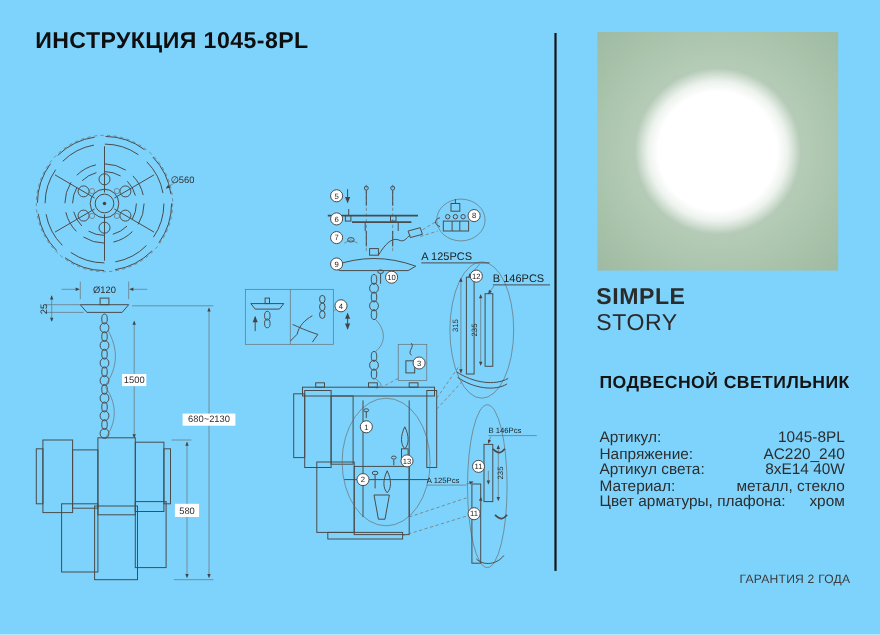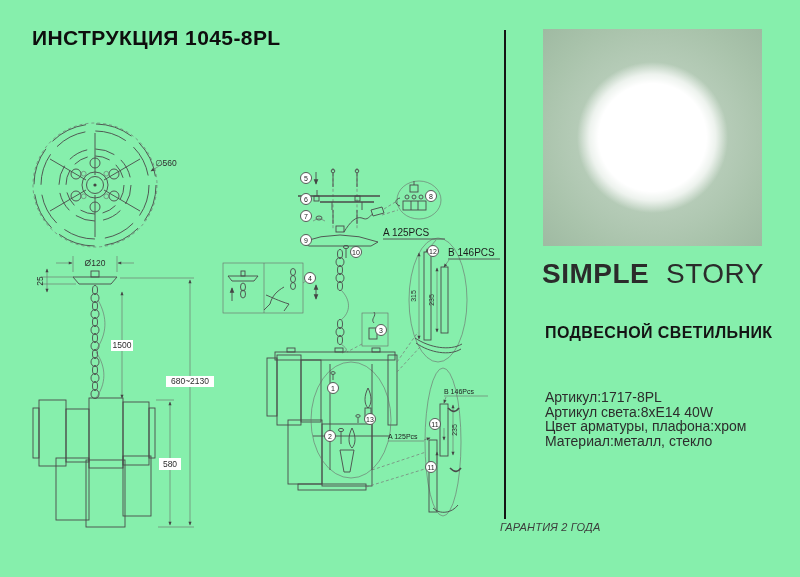--- a/index.html
+++ b/index.html
@@ -1,46 +1,46 @@
 <!DOCTYPE html>
 <html><head>
 <meta charset="utf-8">
 <style>
   html,body{margin:0;padding:0;background:#fff;}
-  .page{position:relative;width:800px;height:577px;background:#86efac;overflow:hidden;
+  .page{position:relative;width:800px;height:577px;background:#7dd3fc;overflow:hidden;
         font-family:"Liberation Sans",sans-serif;}
   .doc-title{position:absolute;left:32px;top:26px;font-size:21px;font-weight:800;
              letter-spacing:.4px;color:#0e0e0e;white-space:nowrap;}
   svg.drawings{position:absolute;left:0;top:0;}
   .ln{stroke:#4a4a4a;stroke-width:.9;fill:none;}
   .ln2{stroke:#4a4a4a;stroke-width:1.6;fill:none;}
   .thin{stroke:#6a6a6a;stroke-width:.6;fill:none;}
   .dsh{stroke:#777;stroke-width:.7;fill:none;stroke-dasharray:3 2.2;}
   .dim{font-size:8.5px;fill:#2e2e2e;text-anchor:middle;}
   .dims{font-size:7px;fill:#2e2e2e;text-anchor:middle;}
   .plabel{font-size:10px;fill:#1d1d1d;}
   .plabel-s{font-size:7px;fill:#1d1d1d;}
   .co{fill:#fff;stroke:#4a4a4a;stroke-width:.9;}
   .cot{font-size:7px;fill:#222;text-anchor:middle;}
   .wbg{fill:#fff;}
   .divider{position:absolute;left:504px;top:30px;width:2px;height:489px;background:#141414;}
   .logo-square{position:absolute;left:543px;top:29px;width:219px;height:217px;
       background:
         radial-gradient(circle at 50% 50%, #ffffff 0 35%, rgba(255,255,255,.75) 41%, rgba(255,255,255,0) 49%),
         radial-gradient(circle at 50% 50%, #b9cebb 40%, #a9c3ab 75%, #9fbaa2 100%);}
-  .brand{position:absolute;left:542px;top:258px;width:222px;font-size:28px;color:#2b2b2b;
-         letter-spacing:.5px;white-space:nowrap;display:flex;justify-content:space-between;}
+  .brand{position:absolute;left:542px;top:258px;width:222px;font-size:21px;color:#2b2b2b;
+         letter-spacing:.5px;white-space:nowrap;display:flex;justify-content:space-between;flex-direction:column;}
   .brand .b{font-weight:700;}
   .brand .l{font-weight:400;}
-  .product-heading{position:absolute;left:545px;top:324px;font-size:16px;font-weight:bold;
+  .product-heading{position:absolute;left:545px;top:340px;font-size:16px;font-weight:bold;
                    letter-spacing:.4px;color:#141414;white-space:nowrap;}
   .specs{position:absolute;left:545px;top:390px;width:223px;font-size:14px;color:#2d2d2d;}
-  .spec-row{display:flex;line-height:14.6px;white-space:nowrap;}
-  .footer{position:absolute;left:500px;top:521px;width:255px;text-align:left;
-          font-size:11px;color:#3c3c3c;line-height:13.5px;letter-spacing:.2px;font-style:italic;}
+  .spec-row{display:flex;justify-content:space-between;line-height:14.6px;white-space:nowrap;}
+  .footer{position:absolute;left:518px;top:521px;width:255px;text-align:right;
+          font-size:11px;color:#3c3c3c;line-height:13.5px;letter-spacing:.2px;}
 </style>
 </head>
 <body>
 
 <div class="page">
 
   <div class="doc-title">ИНСТРУКЦИЯ 1045-8PL</div>
 
   <svg class="drawings" width="510" height="577" viewBox="0 0 510 577" xmlns="http://www.w3.org/2000/svg">
     <defs>
@@ -360,33 +360,37 @@
   <div class="brand">
     <span class="b">SIMPLE</span>
     <span class="l">STORY</span>
   </div>
 
   <div class="product-heading">ПОДВЕСНОЙ СВЕТИЛЬНИК</div>
 
   <div class="specs">
     <div class="spec-row">
       <span>Артикул:</span>
-      <span>1717-8PL</span>
+      <span>1045-8PL</span>
+    </div>
+    <div class="spec-row">
+      <span>Напряжение:</span>
+      <span>AC220_240</span>
     </div>
     <div class="spec-row">
       <span>Артикул света:</span>
       <span>8xE14 40W</span>
     </div>
     <div class="spec-row">
+      <span>Материал:</span>
+      <span>металл, стекло</span>
+    </div>
+    <div class="spec-row">
       <span>Цвет арматуры, плафона:</span>
       <span>хром</span>
-    </div>
-    <div class="spec-row">
-      <span>Материал:</span>
-      <span>металл, стекло</span>
     </div>
   </div>
 
   <div class="footer">
     <div>ГАРАНТИЯ 2 ГОДА</div>
   </div>
 
 </div>
 
 </body></html>

